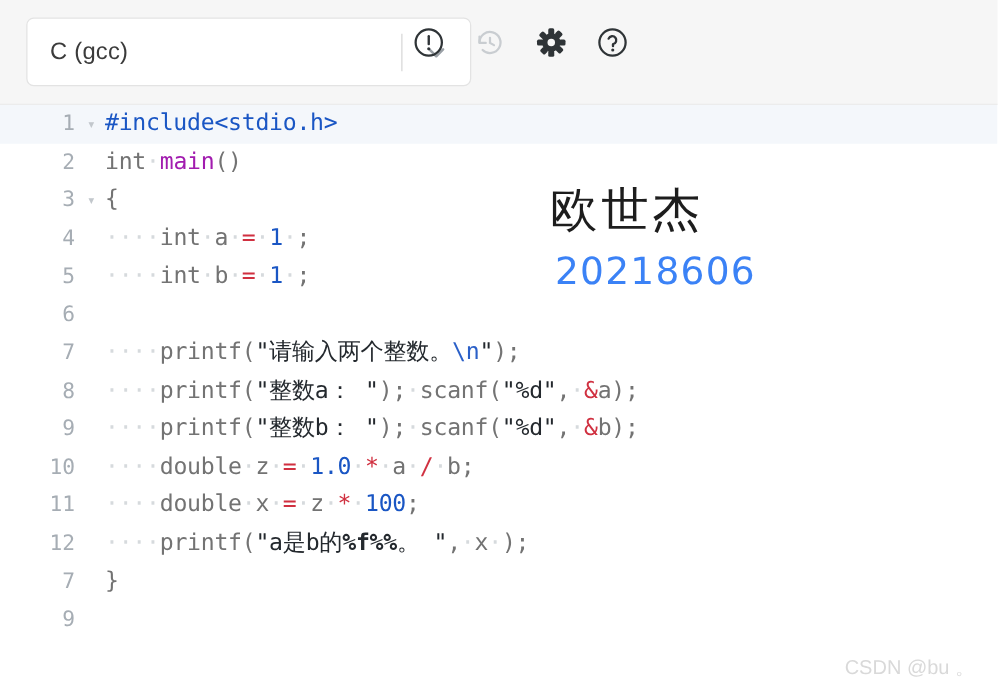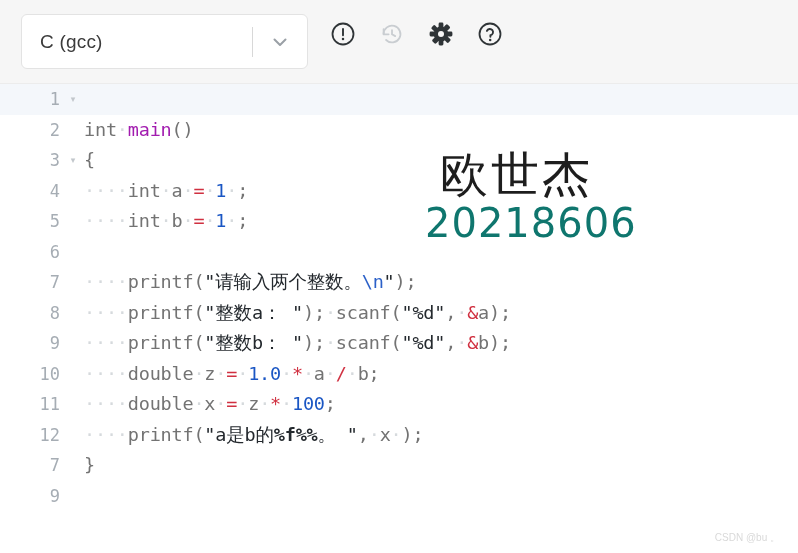--- a/index.html
+++ b/index.html
@@ -21,21 +21,21 @@
     left: 0; top: 0;
     width: 798px;
     height: 84px;
     background: #f6f6f6;
     border-bottom: 1px solid #ececec;
     box-sizing: border-box;
   }
   .lang-select {
     position: absolute;
     left: 21px; top: 14px;
-    width: 287px;
+    width: 356px;
     height: 55px;
     background: #ffffff;
     border: 1px solid #e3e3e3;
     border-radius: 6px;
     box-sizing: border-box;
     display: flex;
     align-items: center;
   }
   .lang-select-value {
     flex: 1;
@@ -132,41 +132,41 @@
   .t-esc   { color: #2b60c8; }
   .t-plain { color: #737373; }
   .t-bold  { font-weight: bold; }
   .ws      { color: #d6dadd; }
 
   
   .overlay-name {
     position: absolute;
     left: 440px; top: 143px;
     font-family: "DejaVu Sans", sans-serif;
-    font-size: 48px;
+    font-size: 38px;
     color: #1d1d1d;
     letter-spacing: 3px;
     white-space: nowrap;
   }
   .overlay-id {
     position: absolute;
-    left: 425px; top: 200px;
+    left: 444px; top: 200px;
     font-family: "DejaVu Sans", sans-serif;
-    font-size: 40px;
-    color: #0f766e;
+    font-size: 30px;
+    color: #3b82f6;
     letter-spacing: 1px;
     white-space: nowrap;
   }
 
   
   .watermark {
     position: absolute;
     right: 18px; bottom: 8px;
     font-family: "Liberation Sans", sans-serif;
-    font-size: 10px;
+    font-size: 16px;
     color: #d9d9d9;
     white-space: nowrap;
   }
 </style>
 </head>
 <body>
 
 <div class="toolbar">
 
   <div class="lang-select">
@@ -220,21 +220,21 @@
         <path d="M9.9 9.9 a3.2 3.2 0 1 1 3.5 4.4 v1.5" fill="none" stroke="#2f3437" stroke-width="1.9" stroke-linecap="round" stroke-linejoin="round"></path>
         <circle cx="13.2" cy="19" r="1.25" fill="#2f3437"></circle>
       </svg>
     </div>
 
   </div>
 </div>
 
 <div class="editor">
   <div id="code-lines">
-      <div class="code-line active"><div class="gutter">1</div><div class="fold">▾</div></div>
+      <div class="code-line active"><div class="gutter">1</div><div class="fold">▾</div><div class="code-text"><span class="t-pre">#include&lt;stdio.h&gt;</span></div></div>
       <div class="code-line"><div class="gutter">2</div><div class="fold"></div><div class="code-text"><span class="t-plain">int</span><span class="ws">·</span><span class="t-fn">main</span><span class="t-plain">()</span></div></div>
       <div class="code-line"><div class="gutter">3</div><div class="fold">▾</div><div class="code-text"><span class="t-plain">{</span></div></div>
       <div class="code-line"><div class="gutter">4</div><div class="fold"></div><div class="code-text"><span class="ws">····</span><span class="t-plain">int</span><span class="ws">·</span><span class="t-plain">a</span><span class="ws">·</span><span class="t-op">=</span><span class="ws">·</span><span class="t-num">1</span><span class="ws">·</span><span class="t-plain">;</span></div></div>
       <div class="code-line"><div class="gutter">5</div><div class="fold"></div><div class="code-text"><span class="ws">····</span><span class="t-plain">int</span><span class="ws">·</span><span class="t-plain">b</span><span class="ws">·</span><span class="t-op">=</span><span class="ws">·</span><span class="t-num">1</span><span class="ws">·</span><span class="t-plain">;</span></div></div>
       <div class="code-line"><div class="gutter">6</div><div class="fold"></div><div class="code-text"></div></div>
       <div class="code-line"><div class="gutter">7</div><div class="fold"></div><div class="code-text"><span class="ws">····</span><span class="t-plain">printf(</span><span class="t-str">"请输入两个整数。</span><span class="t-esc">\n</span><span class="t-str">"</span><span class="t-plain">);</span></div></div>
       <div class="code-line"><div class="gutter">8</div><div class="fold"></div><div class="code-text"><span class="ws">····</span><span class="t-plain">printf(</span><span class="t-str">"整数a： "</span><span class="t-plain">);</span><span class="ws">·</span><span class="t-plain">scanf(</span><span class="t-str">"%d"</span><span class="t-plain">,</span><span class="ws">·</span><span class="t-op">&amp;</span><span class="t-plain">a);</span></div></div>
       <div class="code-line"><div class="gutter">9</div><div class="fold"></div><div class="code-text"><span class="ws">····</span><span class="t-plain">printf(</span><span class="t-str">"整数b： "</span><span class="t-plain">);</span><span class="ws">·</span><span class="t-plain">scanf(</span><span class="t-str">"%d"</span><span class="t-plain">,</span><span class="ws">·</span><span class="t-op">&amp;</span><span class="t-plain">b);</span></div></div>
       <div class="code-line"><div class="gutter">10</div><div class="fold"></div><div class="code-text"><span class="ws">····</span><span class="t-plain">double</span><span class="ws">·</span><span class="t-plain">z</span><span class="ws">·</span><span class="t-op">=</span><span class="ws">·</span><span class="t-num">1.0</span><span class="ws">·</span><span class="t-op">*</span><span class="ws">·</span><span class="t-plain">a</span><span class="ws">·</span><span class="t-op">/</span><span class="ws">·</span><span class="t-plain">b;</span></div></div>
       <div class="code-line"><div class="gutter">11</div><div class="fold"></div><div class="code-text"><span class="ws">····</span><span class="t-plain">double</span><span class="ws">·</span><span class="t-plain">x</span><span class="ws">·</span><span class="t-op">=</span><span class="ws">·</span><span class="t-plain">z</span><span class="ws">·</span><span class="t-op">*</span><span class="ws">·</span><span class="t-num">100</span><span class="t-plain">;</span></div></div>

